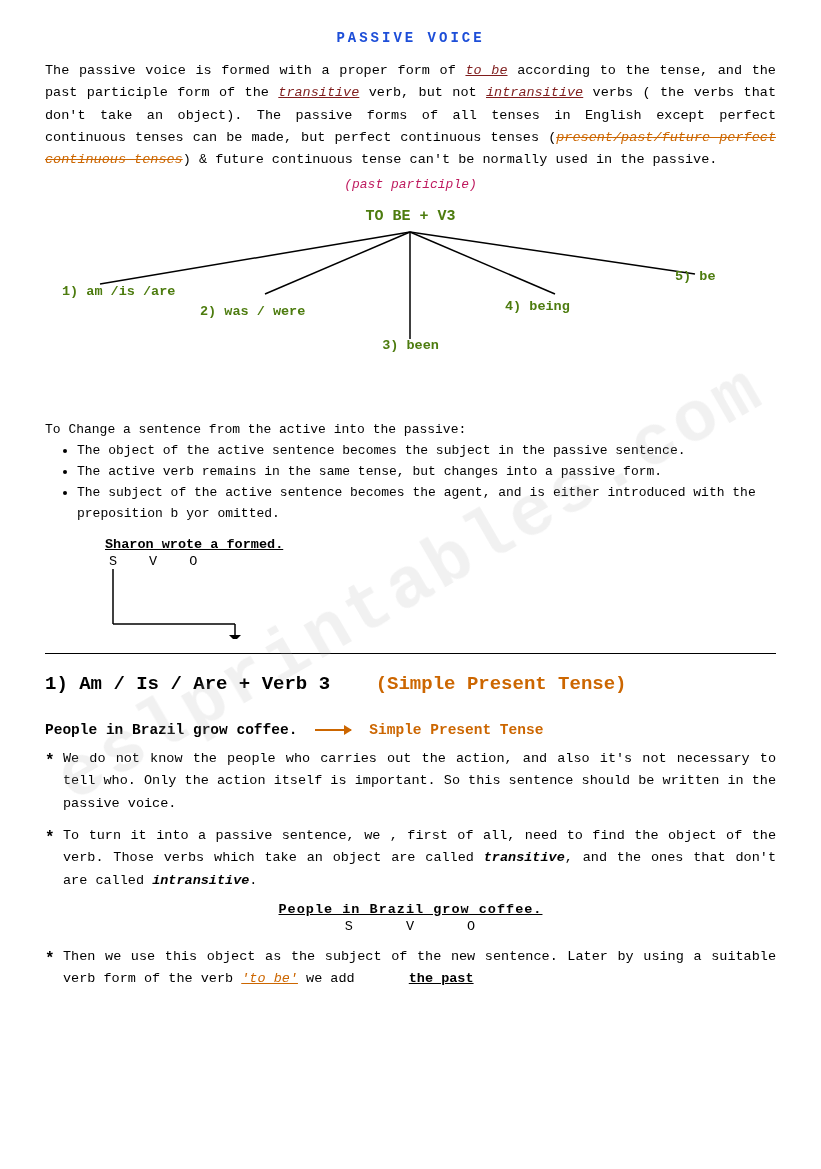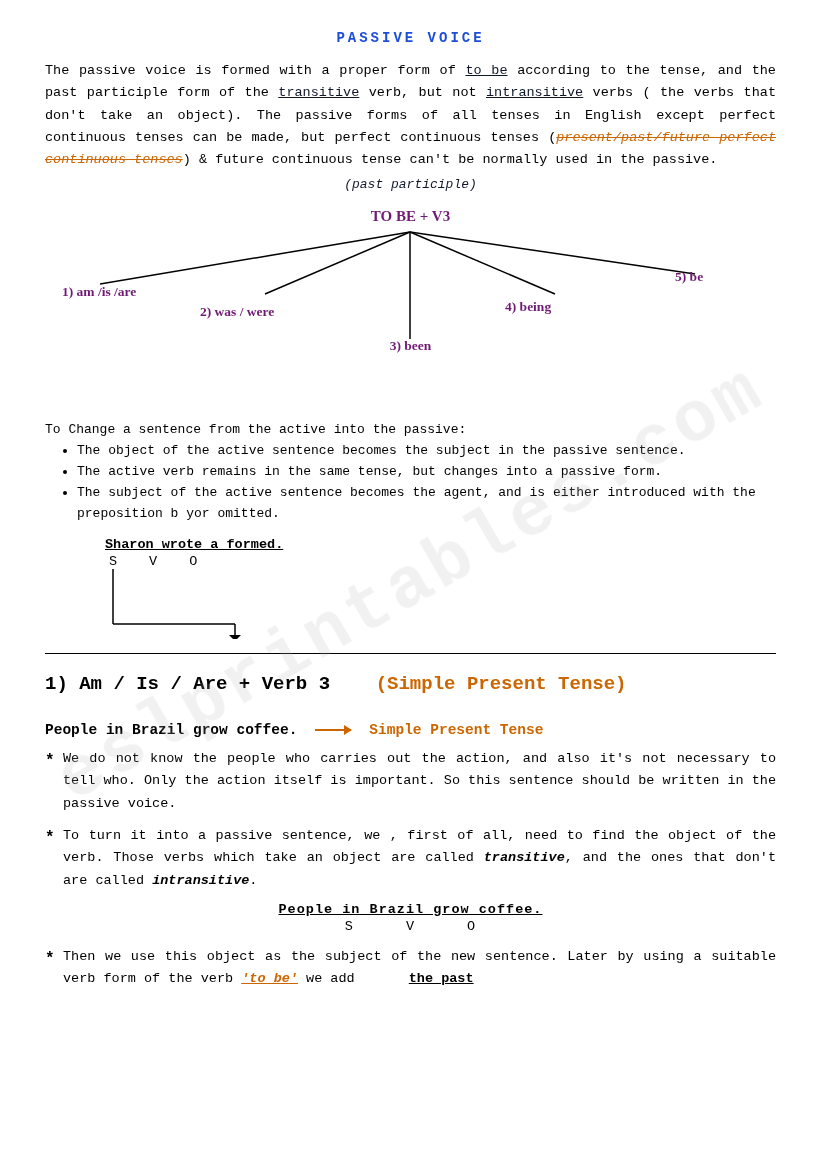--- a/index.html
+++ b/index.html
@@ -22,50 +22,50 @@
       font-size: 14px;
     }
 
     .intro-paragraph {
       text-align: justify;
       line-height: 1.65;
       margin-bottom: 6px;
     }
 
     .orange-italic { color: #cc6600; font-style: italic; }
-    .orange-italic-underline { color: #0f172a; text-decoration: underline; }
+    .orange-italic-underline { color: #7f1d1d; font-style: italic; text-decoration: underline; }
 
     .past-participle-label {
       text-align: center;
       font-style: italic;
-      color: #0f172a;
+      color: #be185d;
       font-size: 13px;
       margin-bottom: 2px;
     }
 
     
     .tree-container {
       position: relative;
       width: 100%;
       height: 220px;
       margin: 0 auto 8px auto;
     }
 
     svg.tree-svg {
       position: absolute;
       top: 0; left: 0;
       width: 100%; height: 100%;
     }
 
     .tree-label {
       position: absolute;
-      font-family: Liberation Serif, serif;
-      font-size: 13.5px;
-      font-weight: bold;
-      color: #701a75;
+      font-family: Liberation Mono, monospace;
+      font-size: 13.5px;
+      font-weight: bold;
+      color: #4d7c0f;
     }
 
     
     .change-section {
       margin-bottom: 10px;
     }
 
     .change-section p {
       font-size: 13px;
       margin-bottom: 4px;
@@ -311,14 +311,14 @@
   <div class="main-line">People  in Brazil  grow    coffee.</div>
   <div class="svo-labels">
     <span>S</span>
     <span>V</span>
     <span>O</span>
   </div>
 </div>
 
 <div class="asterisk-para">
   <span class="asterisk">*</span>
-  <span> Then we use this object as the subject of the new sentence. Later by using a suitable verb form of the verb </span><span class="orange-italic" style="font-weight:bold;text-decoration:underline;">'to be'</span><span> we add </span><span class="bold underline">the past</span>
+  <span> Then we use this object as the subject of the new sentence. Later by using a suitable verb form of the verb </span><span class="orange-italic" style="font-weight:normal;text-decoration:underline;">'to be'</span><span> we add </span><span class="bold underline">the past</span>
 </div>
 
 </body></html>

